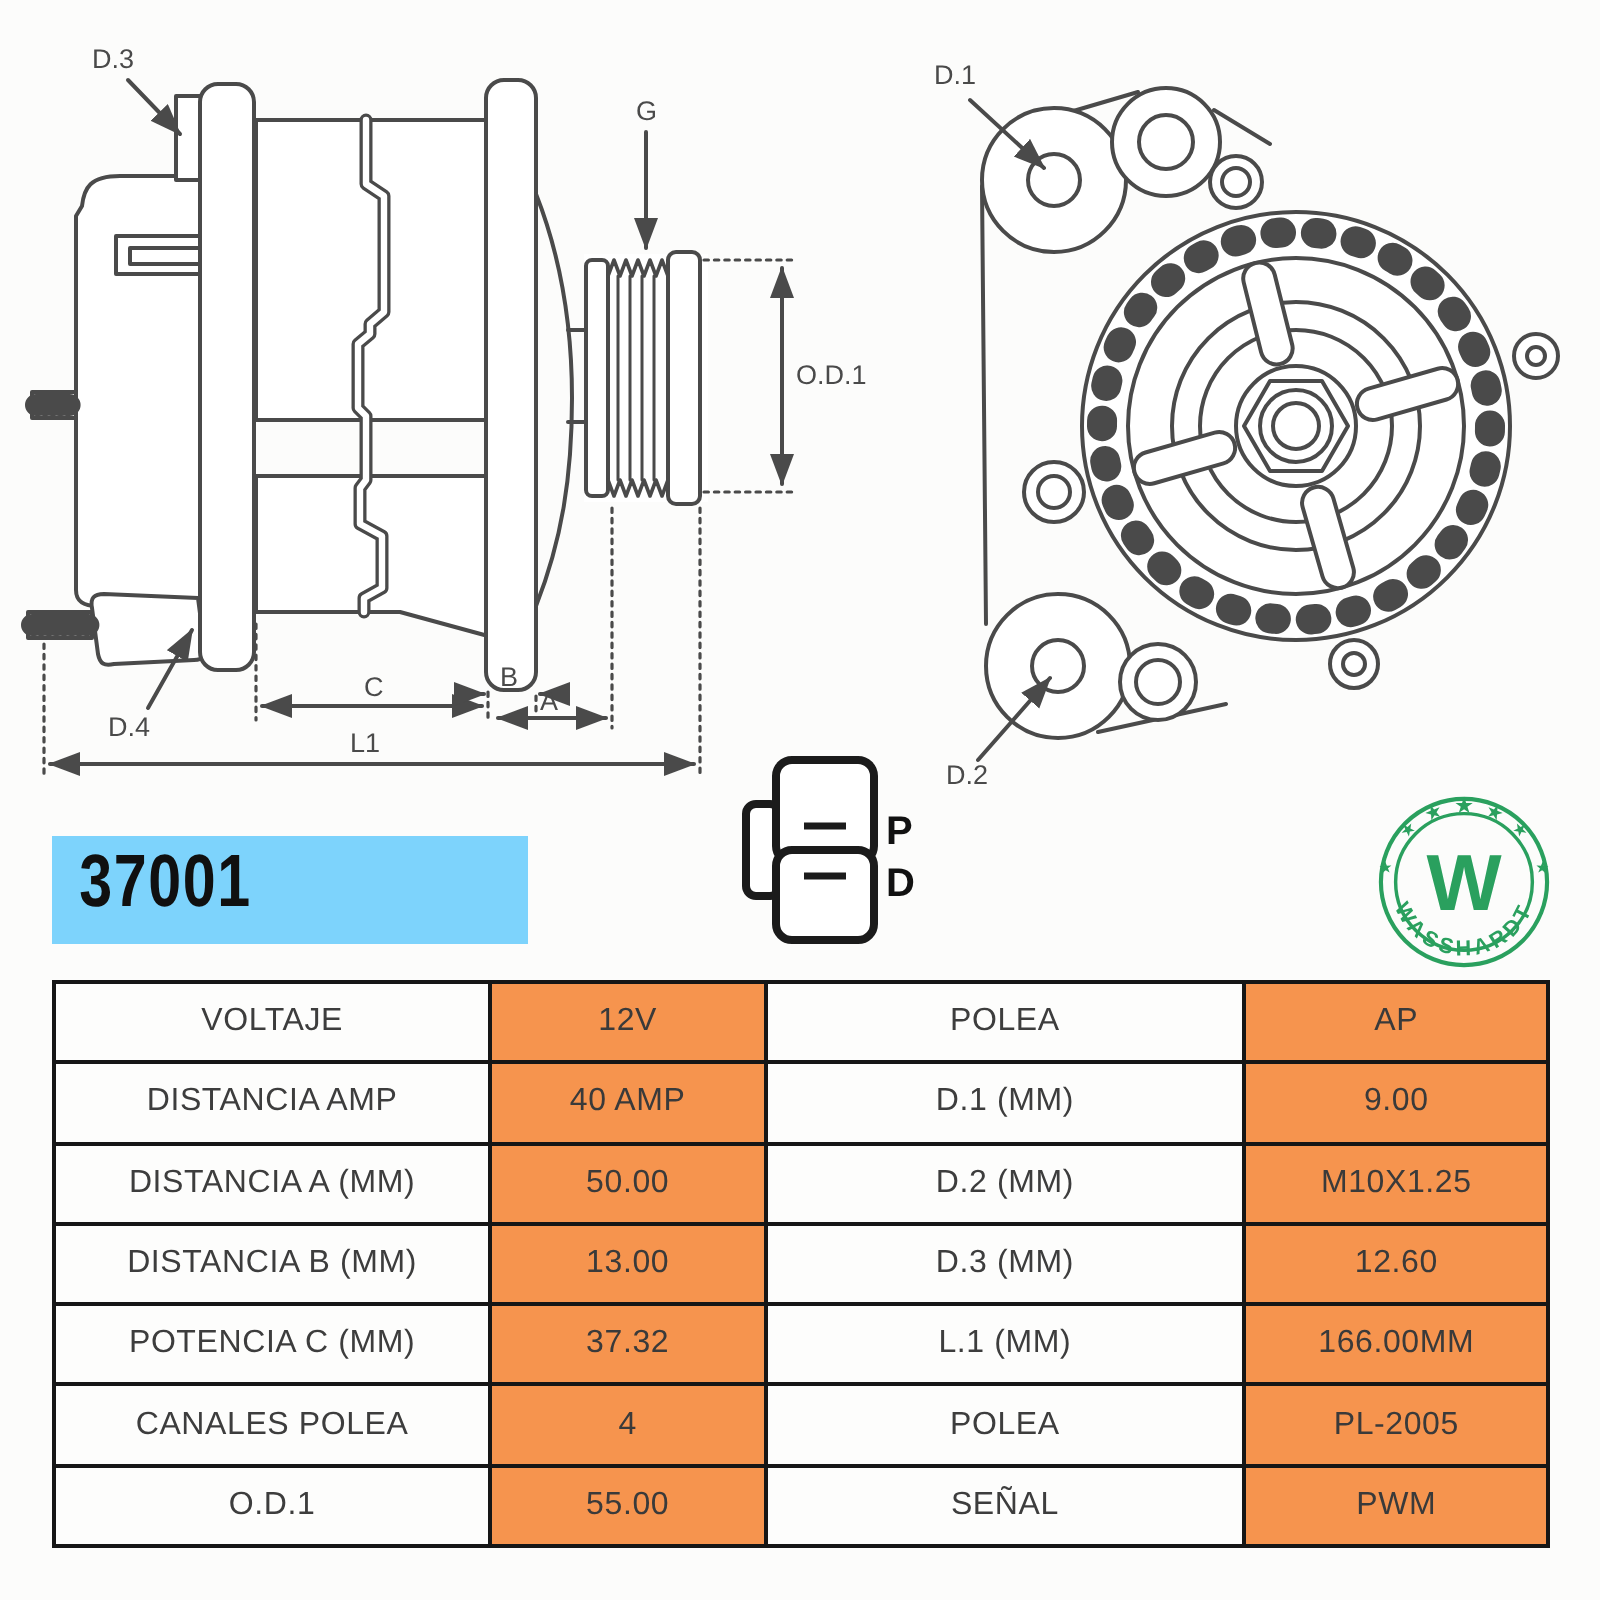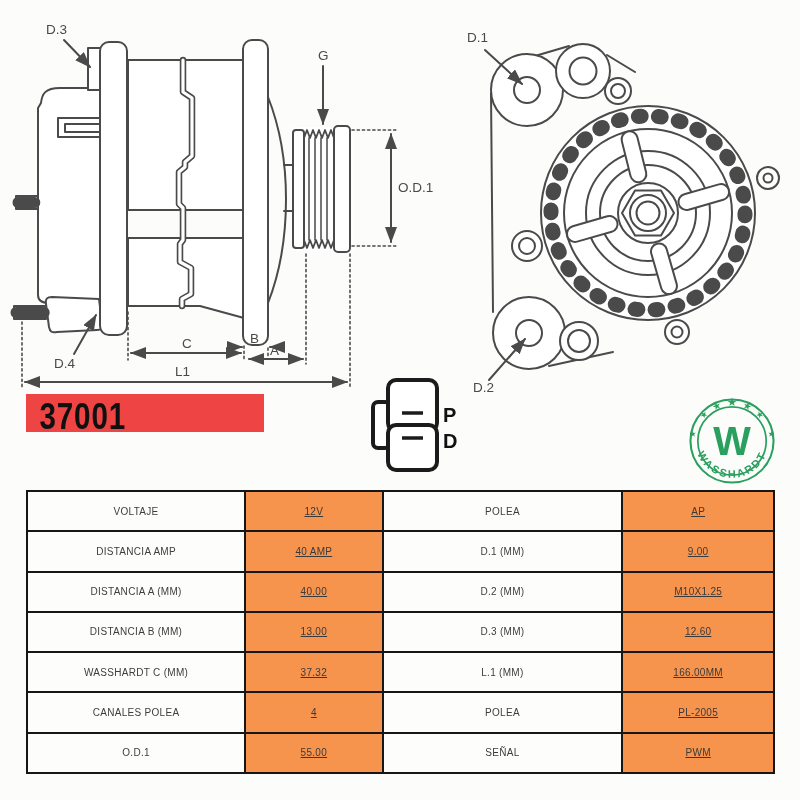--- a/index.html
+++ b/index.html
@@ -5,30 +5,30 @@
   html,body{margin:0;padding:0;background:#ffffff;}
   .canvas{position:relative;width:800px;height:800px;background:#fcfcfb;overflow:hidden;
           font-family:"Liberation Sans",sans-serif;}
   svg{position:absolute;display:block;}
   svg text{font-family:"Liberation Sans",sans-serif;}
   .draw{stroke:#4a4a4a;stroke-width:2;fill:none;stroke-linejoin:round;stroke-linecap:round;}
   .fillw{fill:#ffffff;}
   .lbl{stroke:none;fill:#4a4a4a;font-size:13.5px;}
   .dotted{stroke-dasharray:2.2 3;stroke-width:1.6;}
   .thread{stroke-width:11;stroke-dasharray:1.6 2.2;}
-  .part-badge{position:absolute;left:26px;top:394px;width:238px;height:38px;background:#ef4444;}
+  .part-badge{position:absolute;left:26px;top:418px;width:238px;height:54px;background:#7dd3fc;}
   .part-badge span{display:inline-block;transform:scaleX(0.8);transform-origin:left center;
       font-size:37px;font-weight:700;color:#101010;line-height:46px;padding-left:17px;letter-spacing:1px;}
   .spec-table{position:absolute;left:26px;top:490px;width:747px;height:282px;
       display:grid;grid-template-columns:29.2% 18.4% 32.1% 20.3%;grid-template-rows:repeat(7,1fr);
       border:1.5px solid #161616;background:#161616;}
   .spec-row{display:contents;}
   .cell{display:flex;align-items:center;justify-content:center;border:1.5px solid #161616;
-      font-size:10px;letter-spacing:.3px;color:#3d3d3d;background:#fdfdfc;text-align:center;}
-  .cell.value{background:#f6944e;color:#3a3a3a;text-decoration:underline;}
+      font-size:16px;letter-spacing:.3px;color:#3d3d3d;background:#fdfdfc;text-align:center;}
+  .cell.value{background:#f6944e;color:#3a3a3a;}
   .logo-green{stroke:#2aa05e;fill:none;}
 </style>
 </head>
 <body>
 
 <div class="canvas">
 
   <svg style="left:0;top:0" width="455" height="400" viewBox="0 0 455 400">
     <defs>
       <marker id="ah" markerWidth="9" markerHeight="8" refX="7.5" refY="3" orient="auto-start-reverse">
@@ -194,32 +194,32 @@
       <div class="cell value">AP</div>
     </div>
     <div class="spec-row">
       <div class="cell label">DISTANCIA AMP</div>
       <div class="cell value">40 AMP</div>
       <div class="cell label">D.1 (MM)</div>
       <div class="cell value">9.00</div>
     </div>
     <div class="spec-row">
       <div class="cell label">DISTANCIA A (MM)</div>
-      <div class="cell value">40.00</div>
+      <div class="cell value">50.00</div>
       <div class="cell label">D.2 (MM)</div>
       <div class="cell value">M10X1.25</div>
     </div>
     <div class="spec-row">
       <div class="cell label">DISTANCIA B (MM)</div>
       <div class="cell value">13.00</div>
       <div class="cell label">D.3 (MM)</div>
       <div class="cell value">12.60</div>
     </div>
     <div class="spec-row">
-      <div class="cell label">WASSHARDT C (MM)</div>
+      <div class="cell label">POTENCIA C (MM)</div>
       <div class="cell value">37.32</div>
       <div class="cell label">L.1 (MM)</div>
       <div class="cell value">166.00MM</div>
     </div>
     <div class="spec-row">
       <div class="cell label">CANALES POLEA</div>
       <div class="cell value">4</div>
       <div class="cell label">POLEA</div>
       <div class="cell value">PL-2005</div>
     </div>

